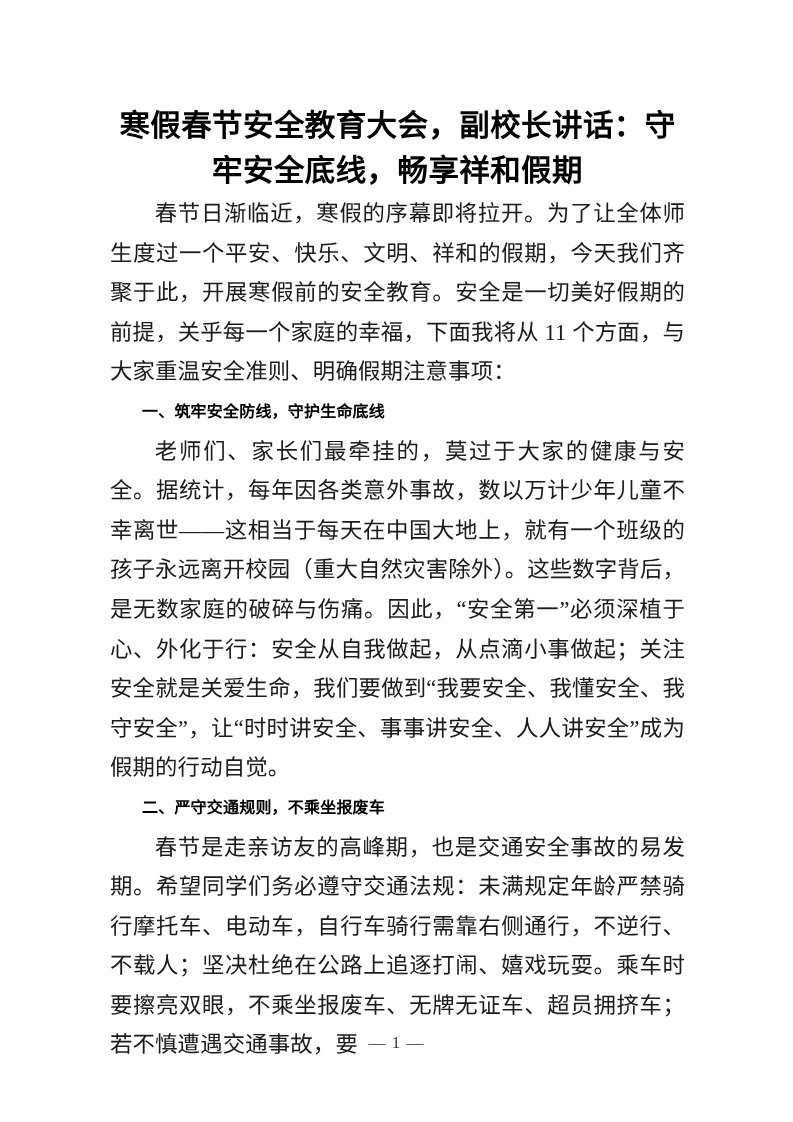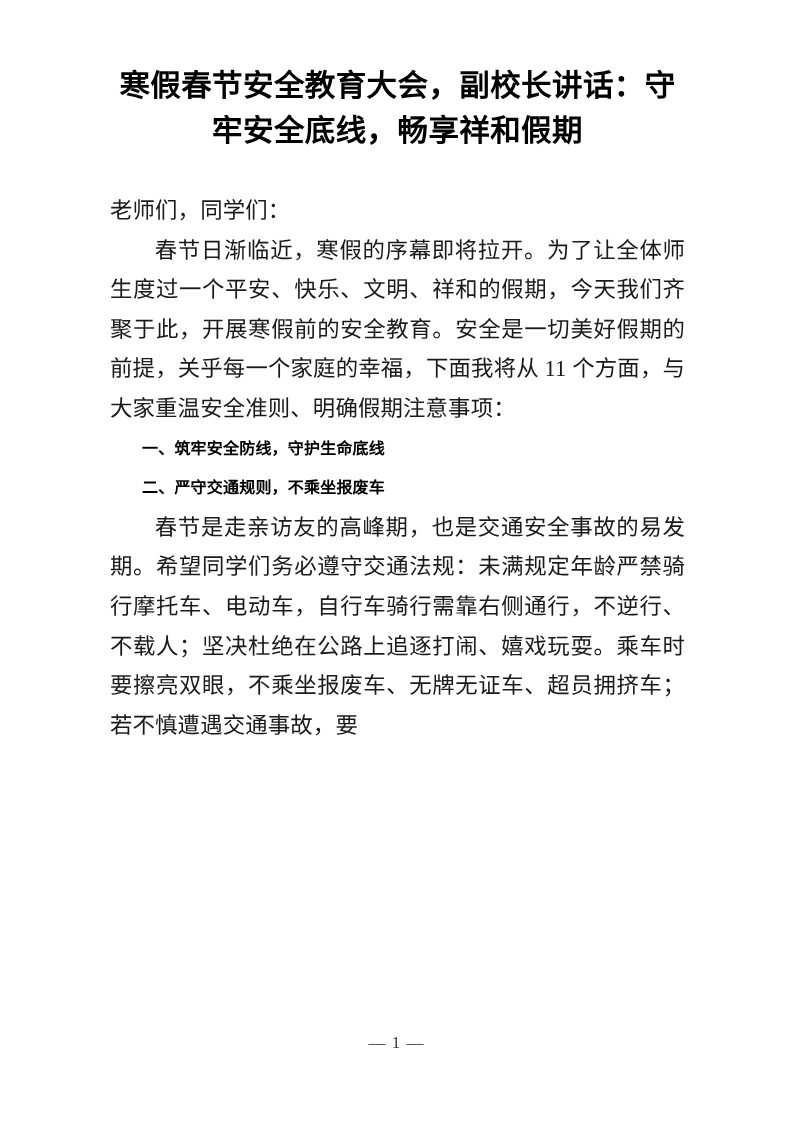--- a/index.html
+++ b/index.html
@@ -22,21 +22,21 @@
   .content {
     position: absolute;
     left: 110px;
     top: 0;
     width: 575px;
   }
 
   
   .doc-title {
     margin: 0;
-    padding-top: 64px;
+    padding-top: 104px;
     font-family: "Liberation Serif", "DejaVu Serif", serif;
     font-weight: bold;
     font-size: 30.5px;
     line-height: 45px;
     color: #000000;
     text-align: center;
     letter-spacing: 0.4px;
     word-break: break-all;
   }
 
@@ -91,26 +91,26 @@
 </style>
 </head>
 <body>
 
 <div class="page">
 
   <div class="content">
 
     <h1 class="doc-title">寒假春节安全教育大会，副校长讲话：守牢安全底线，畅享祥和假期</h1>
 
-    <p class="para salutation">老师们，同学们：</p>
 
     <p class="para indent">春节日渐临近，寒假的序幕即将拉开。为了让全体师生度过一个平安、快乐、文明、祥和的假期，今天我们齐聚于此，开展寒假前的安全教育。安全是一切美好假期的前提，关乎每一个家庭的幸福，下面我将从 11 个方面，与大家重温安全准则、明确假期注意事项：</p>
 
     <p class="heading">一、筑牢安全防线，守护生命底线</p>
 
+    <p class="para indent">老师们、家长们最牵挂的，莫过于大家的健康与安全。据统计，每年因各类意外事故，数以万计少年儿童不幸离世——这相当于每天在中国大地上，就有一个班级的孩子永远离开校园（重大自然灾害除外）。这些数字背后，是无数家庭的破碎与伤痛。因此，“安全第一”必须深植于心、外化于行：安全从自我做起，从点滴小事做起；关注安全就是关爱生命，我们要做到“我要安全、我懂安全、我守安全”，让“时时讲安全、事事讲安全、人人讲安全”成为假期的行动自觉。</p>
 
     <p class="heading">二、严守交通规则，不乘坐报废车</p>
 
     <p class="para indent">春节是走亲访友的高峰期，也是交通安全事故的易发期。希望同学们务必遵守交通法规：未满规定年龄严禁骑行摩托车、电动车，自行车骑行需靠右侧通行，不逆行、不载人；坚决杜绝在公路上追逐打闹、嬉戏玩耍。乘车时要擦亮双眼，不乘坐报废车、无牌无证车、超员拥挤车；若不慎遭遇交通事故，要</p>
 
   </div>
 
   <div class="page-footer">— 1 —</div>
 
 </div>

